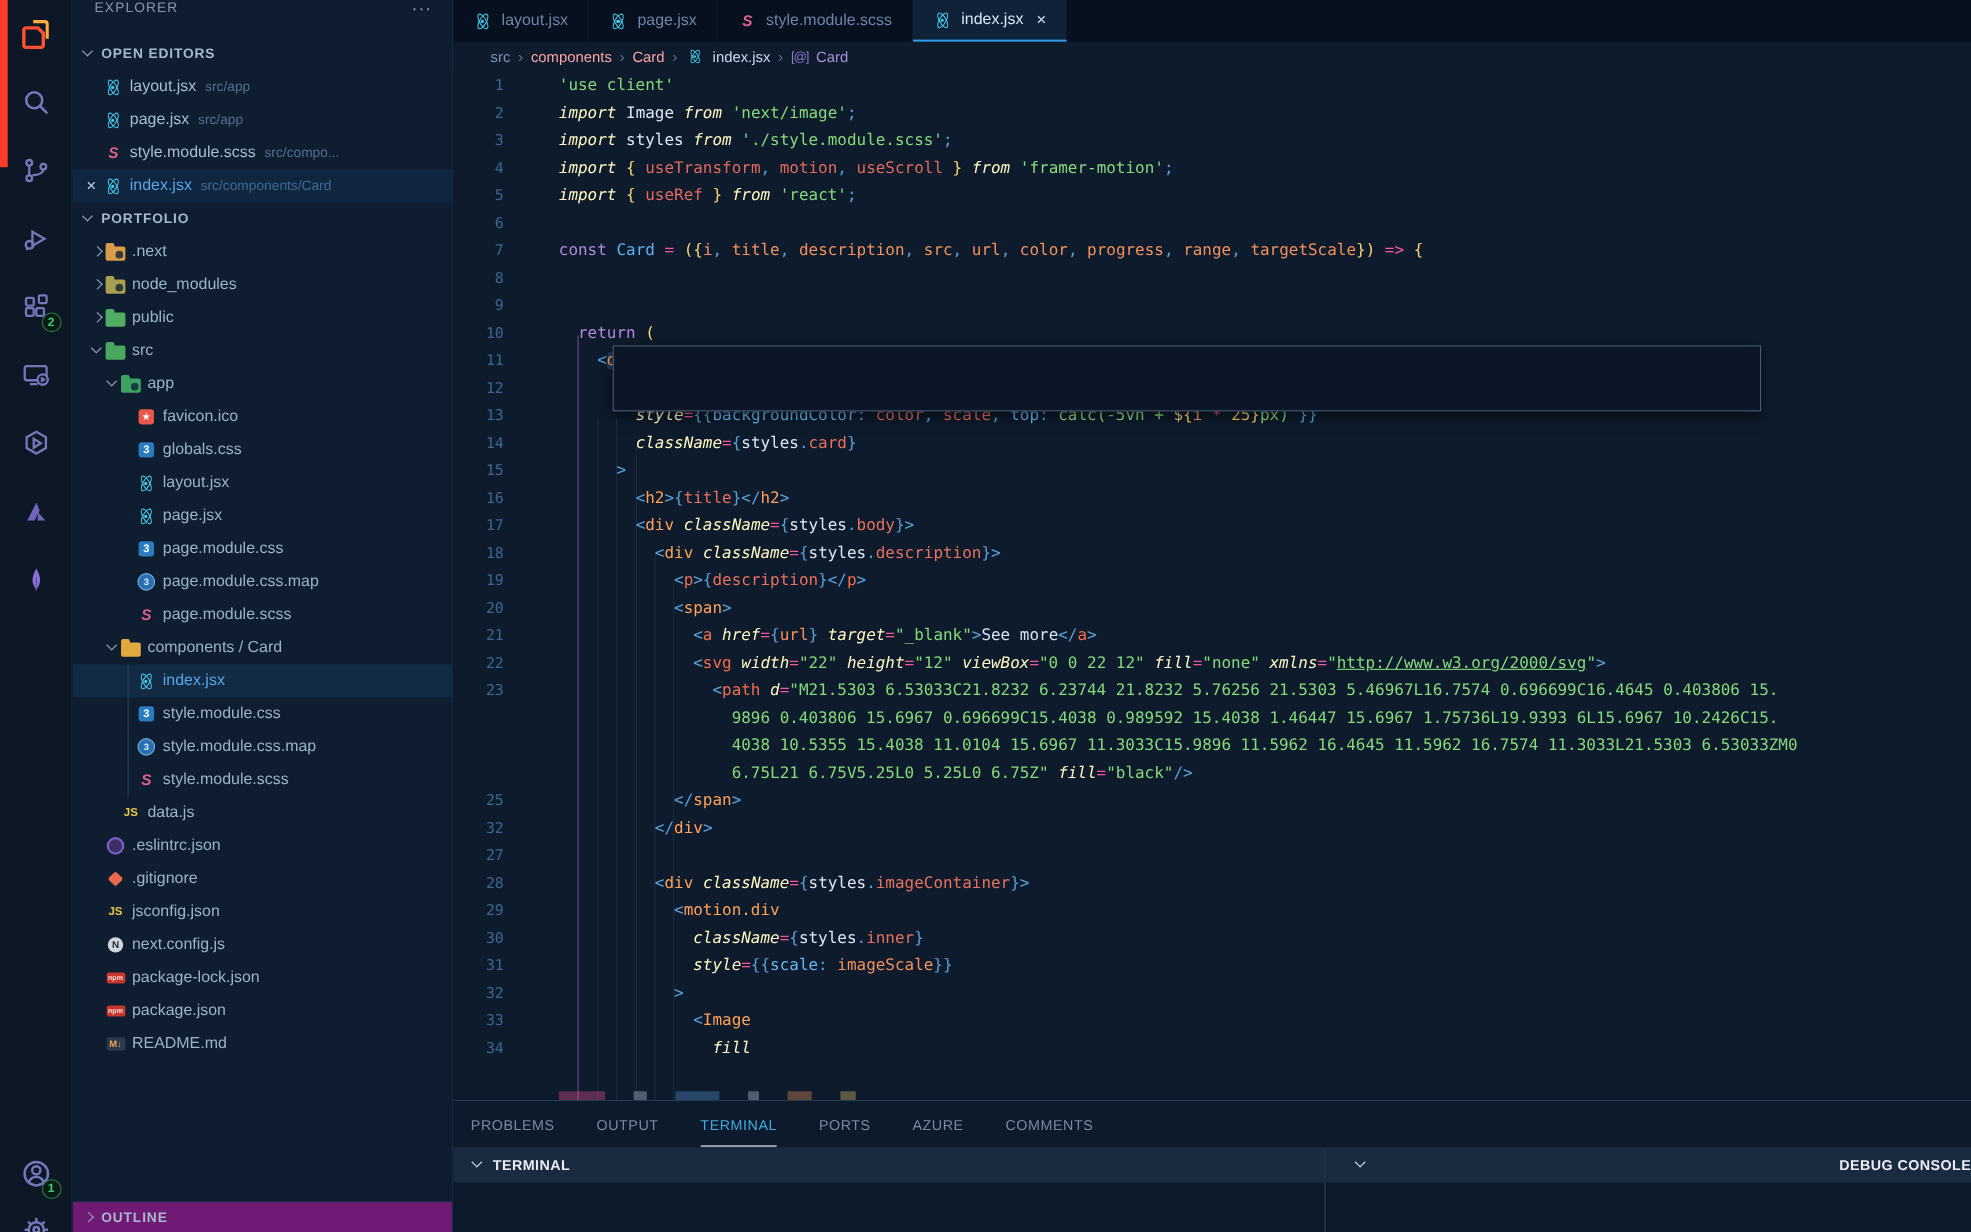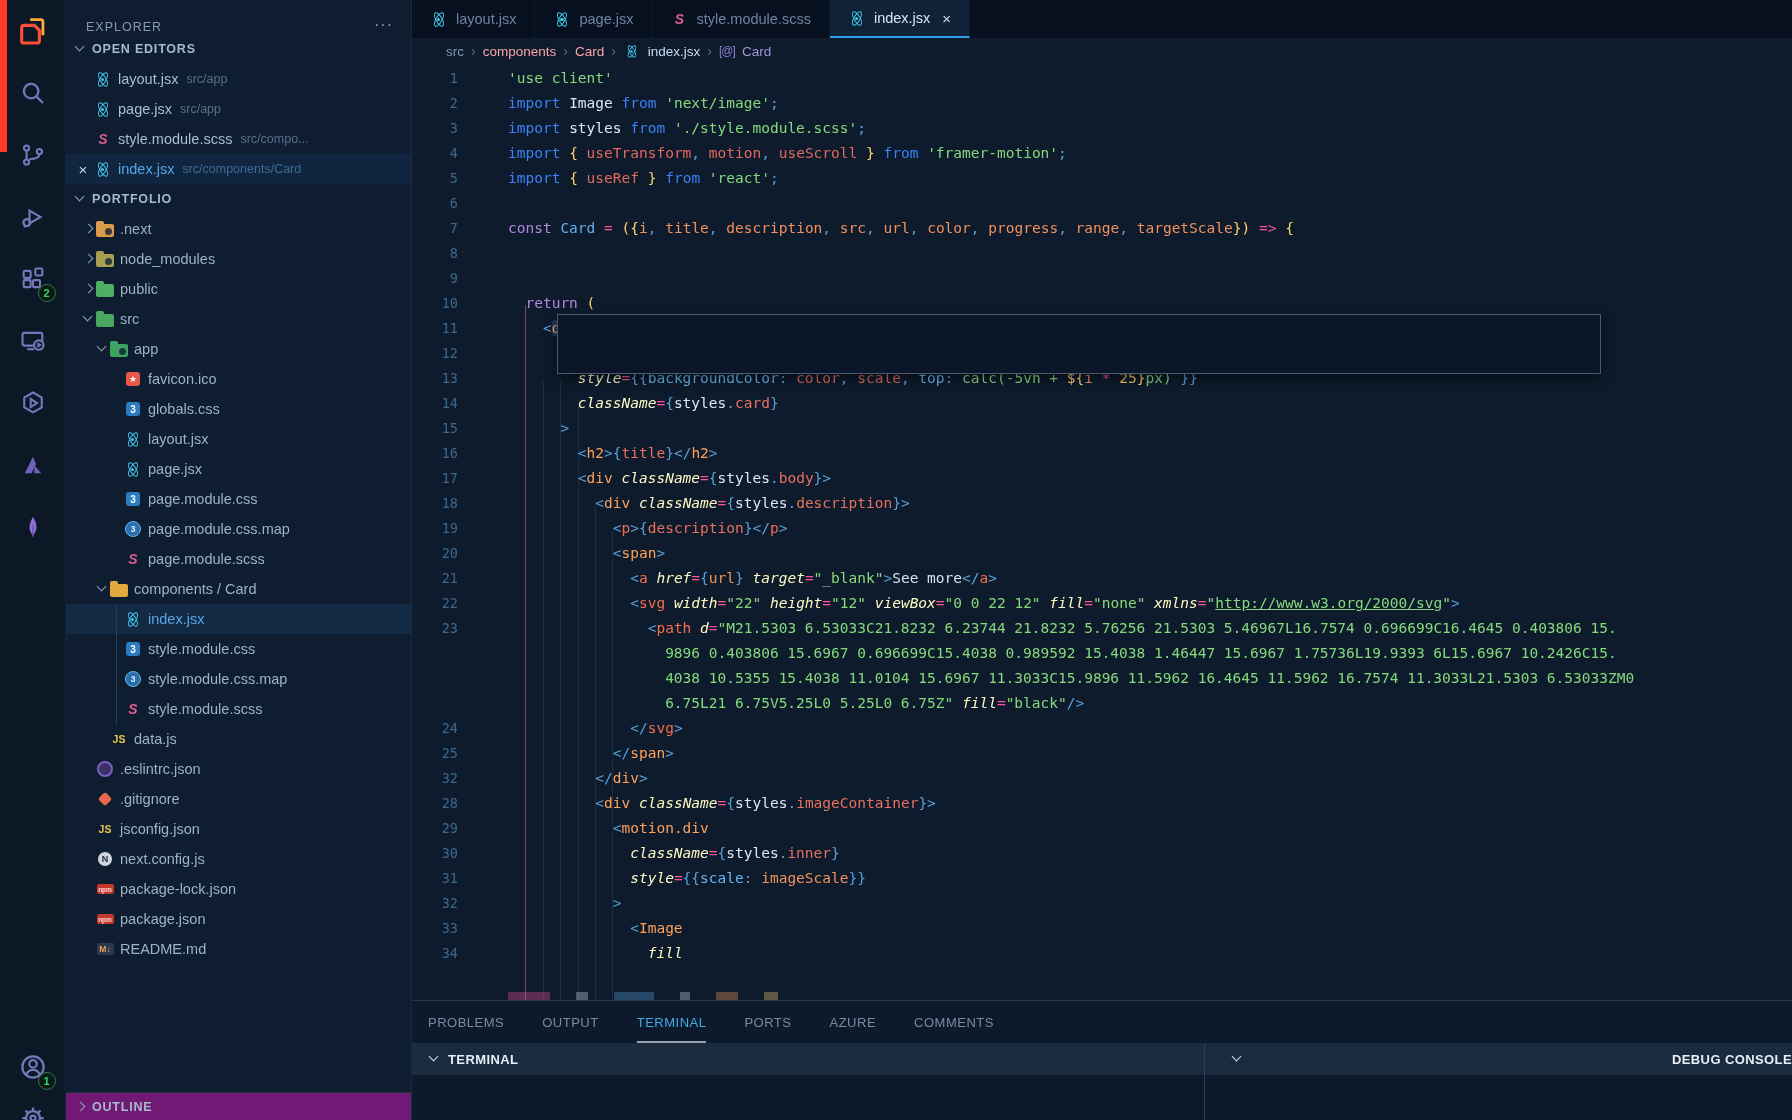--- a/index.html
+++ b/index.html
@@ -15,21 +15,21 @@
     justify-content:center; cursor:pointer; }
   .ab-btn svg { display:block; }
   .ab-spacer { flex:1; }
   .ab-badge { position:absolute; right:10px; bottom:8px; min-width:18px; height:18px;
     border-radius:50%; background:#0a1a14; border:1px solid #2f7a4a; color:#3ed06e;
     font-size:11px; font-weight:bold; display:flex; align-items:center; justify-content:center; }
 
   
   .sidebar { position:relative; width:346px; flex:none; background:#0e1d2f;
     border-right:1px solid #1a2c42; color:#9db2c8; overflow:hidden; }
-  .sb-header { height:34px; display:flex; align-items:flex-end; padding:0 18px 0 20px;
+  .sb-header { height:34px; display:flex; align-items:flex-start; padding:0 18px 0 20px;
     font-size:12.5px; letter-spacing:1px; color:#8899ab; }
   .sb-more { margin-left:auto; color:#97a8bc; font-size:16px; letter-spacing:1px; cursor:pointer; }
   .section-row { height:30px; display:flex; align-items:center; gap:4px; padding-left:6px;
     font-size:12.5px; font-weight:bold; letter-spacing:.8px; color:#a7bacd; cursor:pointer; }
   .chev { width:16px; height:16px; position:relative; flex:none; }
   .chev::before { content:''; position:absolute; left:4px; top:4px; width:6px; height:6px;
     border-right:1.6px solid #8fa3b8; border-bottom:1.6px solid #8fa3b8; }
   .chev-down::before { transform:rotate(45deg); top:2px; }
   .chev-right::before { transform:rotate(-45deg); left:5px; }
   .chev-none::before { display:none; }
@@ -117,21 +117,21 @@
   
   .editor { position:relative; height:936px; overflow:hidden; background:#0d1b2c; flex:none; }
   .code { padding-top:2px; font-family:"DejaVu Sans Mono", monospace; font-size:14.5px; }
   .code-line { height:25px; line-height:25px; display:flex; white-space:pre; }
   .ln { width:60px; text-align:right; padding-right:14px; color:#3c6890; font-size:13.5px; flex:none; }
   .lc { padding-left:36px; }
   .guide { position:absolute; width:1px; background:rgba(110,150,200,.14); z-index:0; }
   .guide.pink { background:rgba(199,104,200,.55); }
   .tok-str,.tok-url { color:#86d97b; }
   .tok-url { text-decoration:underline; }
-  .tok-kw1 { color:#3b82f6; }
+  .tok-kw1 { color:#fef9c3; font-style:italic; }
   .tok-kw2 { color:#b488dd; }
   .tok-id { color:#e2695e; }
   .tok-var { color:#f2915c; }
   .tok-obj { color:#dde8f4; }
   .tok-obj2 { color:#5fb0f0; }
   .tok-tag { color:#ffa159; }
   .tok-tag2 { color:#f36e4f; }
   .tok-attr { color:#fef9c3; font-style:italic; }
   .tok-prop { color:#68b7f2; }
   .tok-member { color:#e8715f; }
@@ -661,30 +661,30 @@
           </div>
           <div class="code-line">
             <span class="ln"></span>
             <span class="lc">                  <span class="tok-str">4038 10.5355 15.4038 11.0104 15.6967 11.3033C15.9896 11.5962 16.4645 11.5962 16.7574 11.3033L21.5303 6.53033ZM0</span></span>
           </div>
           <div class="code-line">
             <span class="ln"></span>
             <span class="lc">                  <span class="tok-str">6.75L21 6.75V5.25L0 5.25L0 6.75Z"</span><span class="tok-plain"> </span><span class="tok-attr">fill</span><span class="tok-eq">=</span><span class="tok-str">"black"</span><span class="tok-punc">/&gt;</span></span>
           </div>
           <div class="code-line">
-            <span class="ln">24</span>
-            <span class="lc">              <span class="tok-punc">&lt;/</span><span class="tok-tag2">svg</span><span class="tok-punc">&gt;</span></span>
-          </div>
-          <div class="code-line">
             <span class="ln">25</span>
             <span class="lc">            <span class="tok-punc">&lt;/</span><span class="tok-tag">span</span><span class="tok-punc">&gt;</span></span>
           </div>
           <div class="code-line">
             <span class="ln">32</span>
             <span class="lc">          <span class="tok-punc">&lt;/</span><span class="tok-tag">div</span><span class="tok-punc">&gt;</span></span>
+          </div>
+          <div class="code-line">
+            <span class="ln">27</span>
+            <span class="lc"></span>
           </div>
           <div class="code-line">
             <span class="ln">28</span>
             <span class="lc">          <span class="tok-punc">&lt;</span><span class="tok-tag">div</span><span class="tok-plain"> </span><span class="tok-attr">className</span><span class="tok-eq">=</span><span class="tok-punc">{</span><span class="tok-obj">styles</span><span class="tok-punc">.</span><span class="tok-member">imageContainer</span><span class="tok-punc">}&gt;</span></span>
           </div>
           <div class="code-line">
             <span class="ln">29</span>
             <span class="lc">            <span class="tok-punc">&lt;</span><span class="tok-tag">motion.div</span></span>
           </div>
           <div class="code-line">

